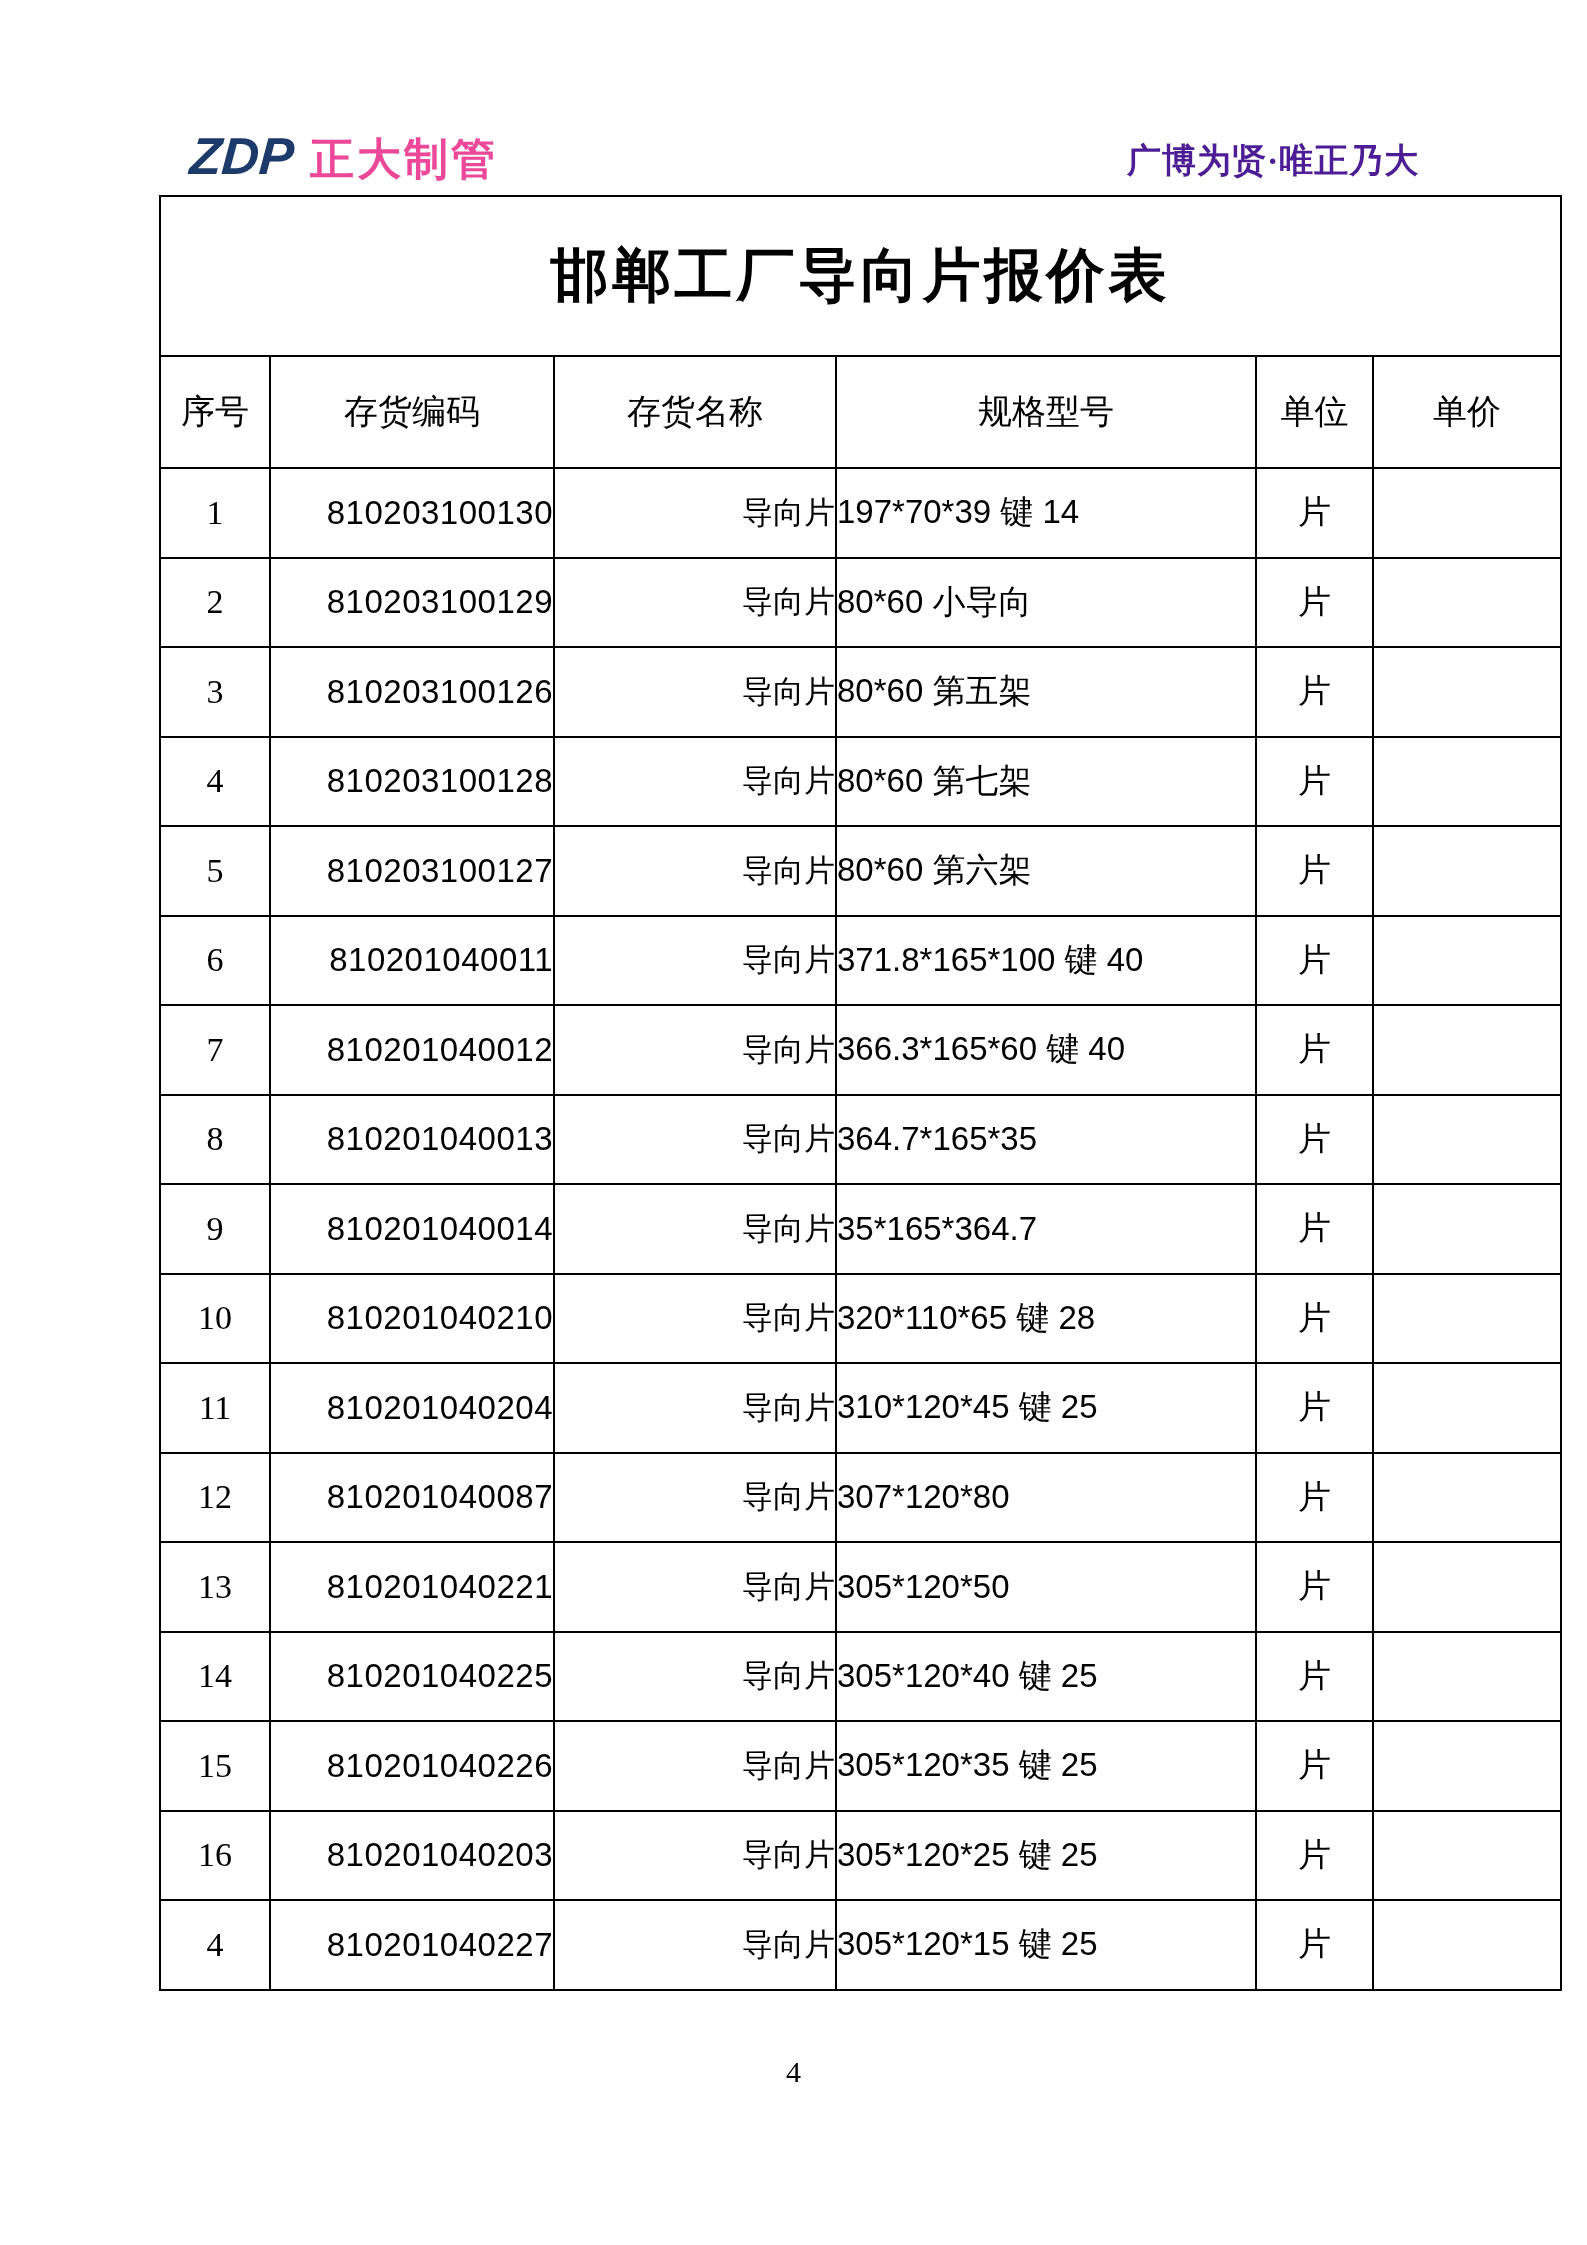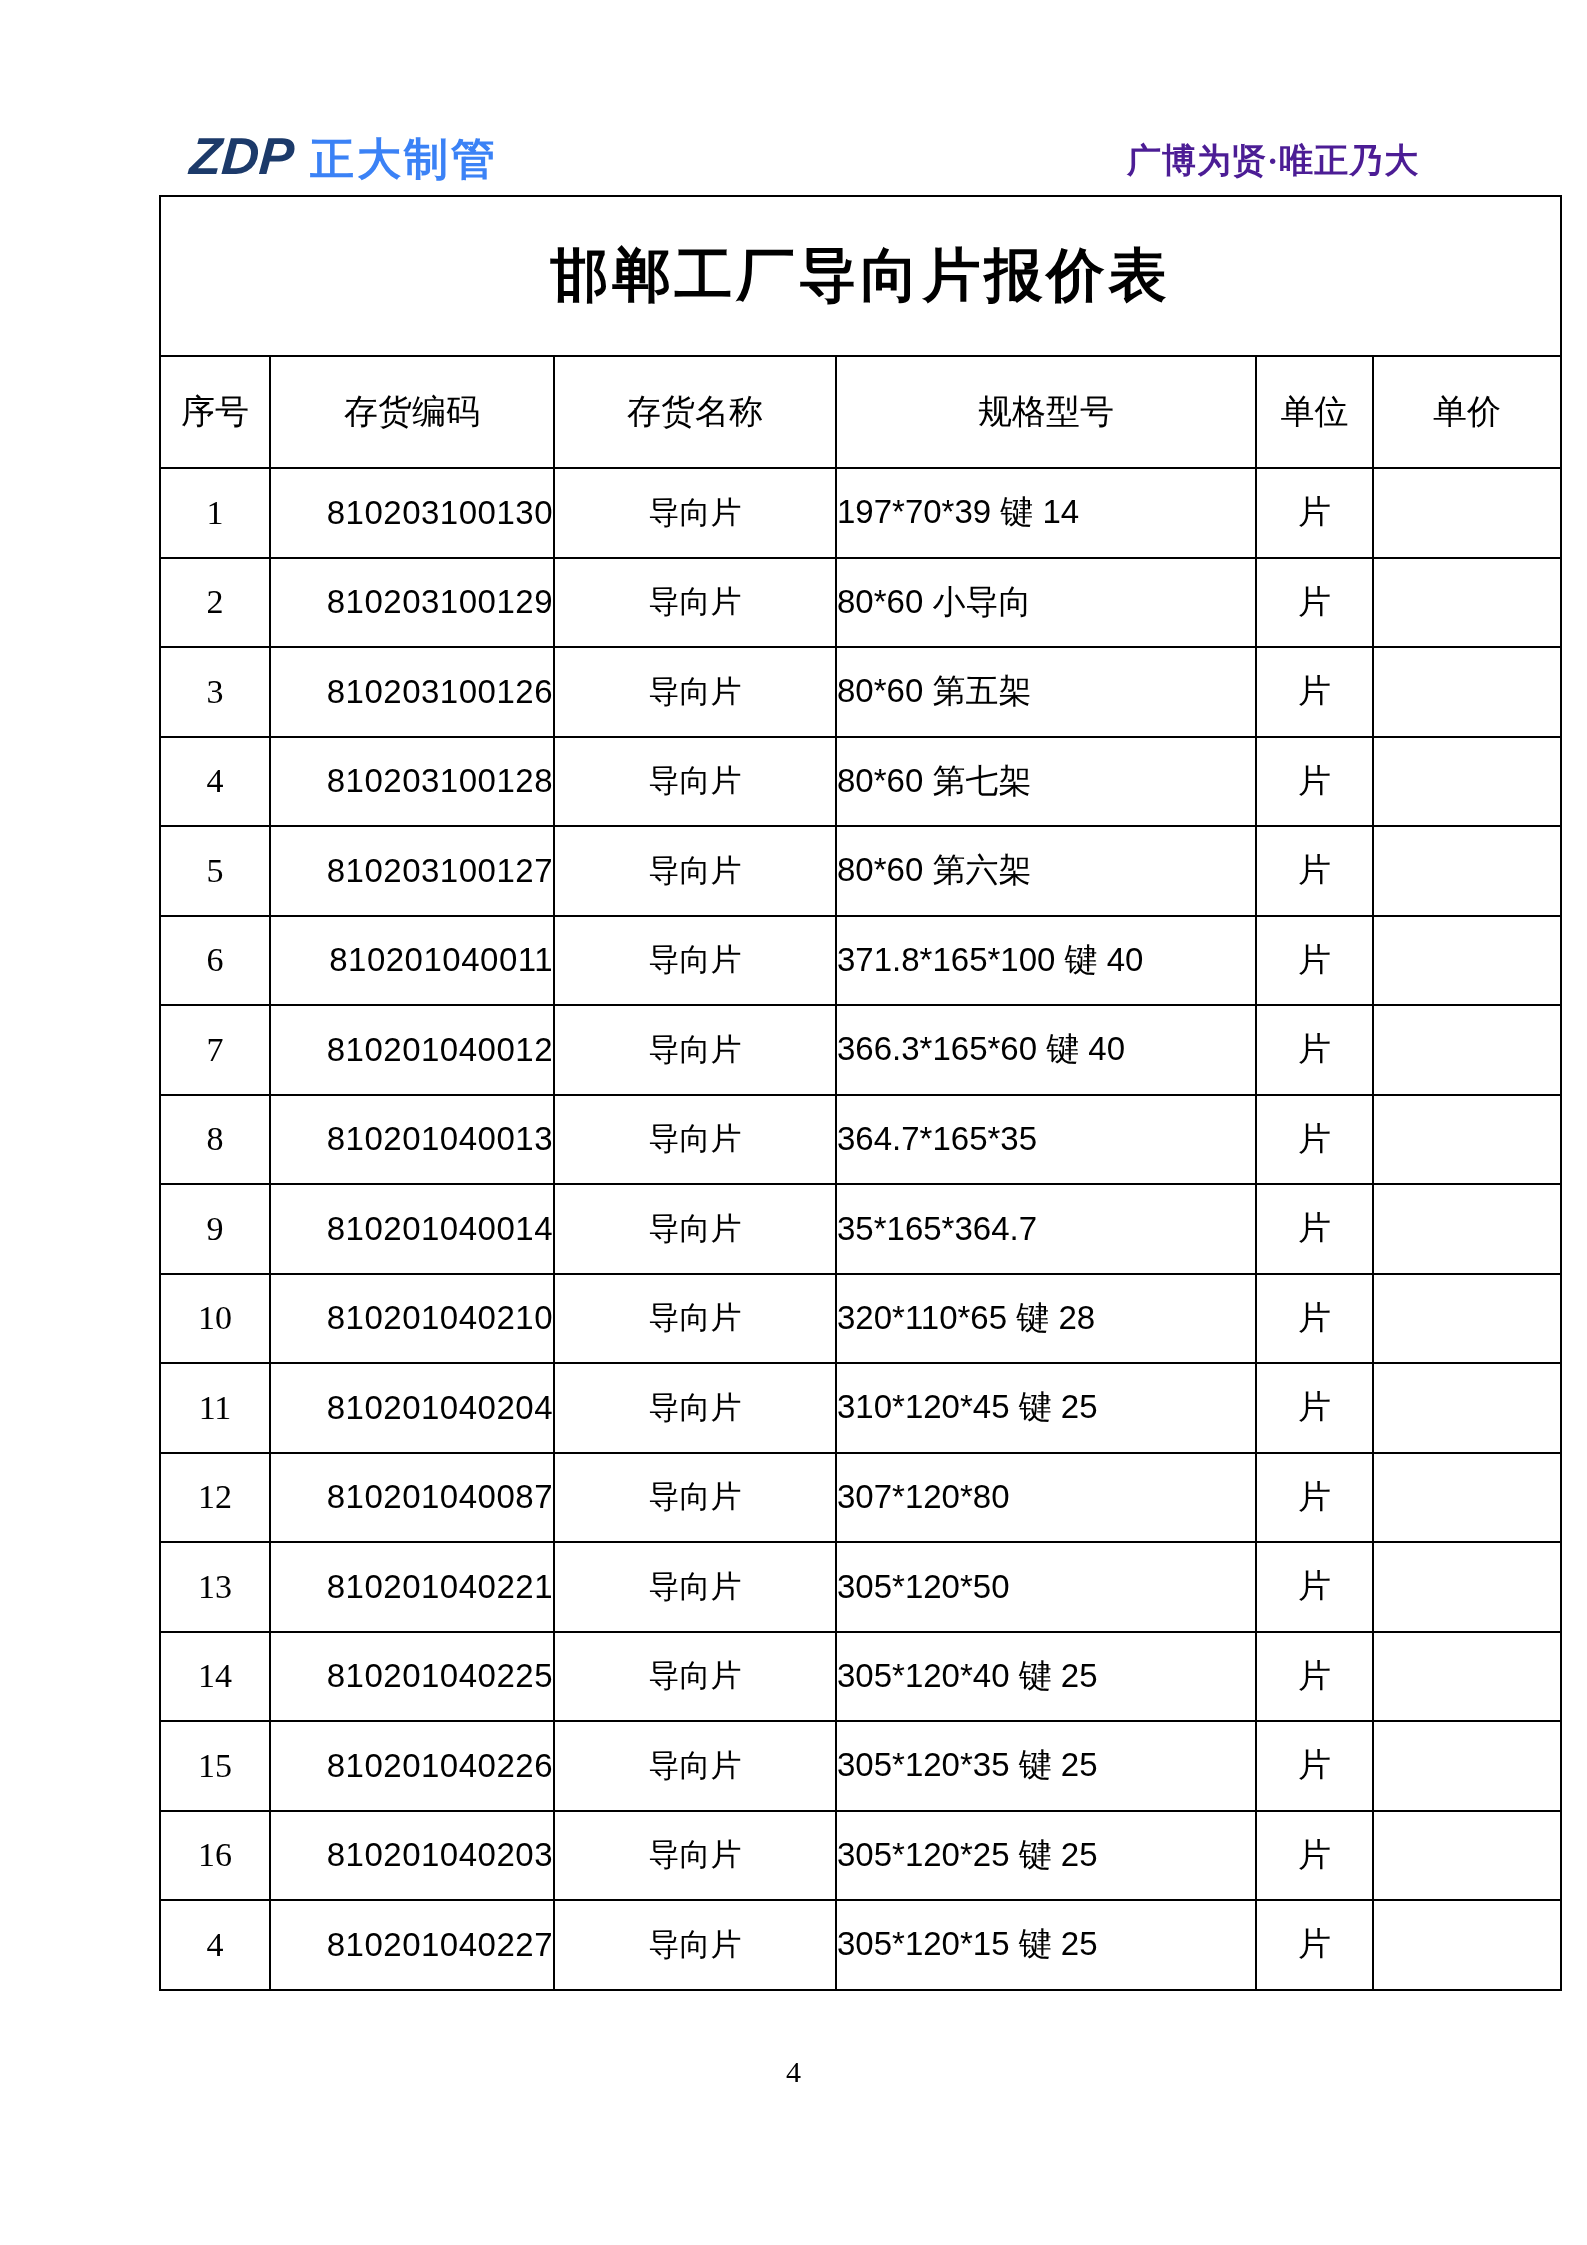--- a/index.html
+++ b/index.html
@@ -32,21 +32,21 @@
     font-size: 52px;
     letter-spacing: 0px;
     color: #1c3a6a;
     transform: skewX(-4deg);
   }
   .logo-name {
     font-family: "Liberation Sans", "DejaVu Sans", sans-serif;
     font-weight: 700;
     font-size: 44px;
     letter-spacing: 3px;
-    color: #3b82f6;
+    color: #ec4899;
     margin-left: 16px;
   }
   .slogan {
     position: absolute;
     left: 1118px;
     top: 138px;
     font-family: "Liberation Serif", "DejaVu Serif", serif;
     font-weight: 700;
     font-size: 34px;
     letter-spacing: 1px;
@@ -79,21 +79,21 @@
   }
   tr.head-row { height: 112px; }
   tr.head-row th {
     font-weight: 400;
     font-size: 34px;
     text-align: center;
   }
   tr.data-row { height: 89.5px; }
   td.c-seq   { text-align: center; font-size: 34px; }
   td.c-code  { text-align: right; padding-left: 16px; font-size: 33px; letter-spacing: 0.5px; }
-  td.c-name  { text-align: center; padding-left: 13px; font-size: 31px; }
+  td.c-name  { text-align: right; padding-left: 13px; font-size: 31px; }
   td.c-spec  { text-align: left; padding-left: 14px; font-size: 33px; border-radius: 14px; }
   td.c-unit  { text-align: center; font-size: 33px; }
   td.c-price { text-align: center; font-size: 33px; }
 
   .page-number {
     position: absolute;
     left: 0;
     top: 2055px;
     width: 100%;
     text-align: center;

